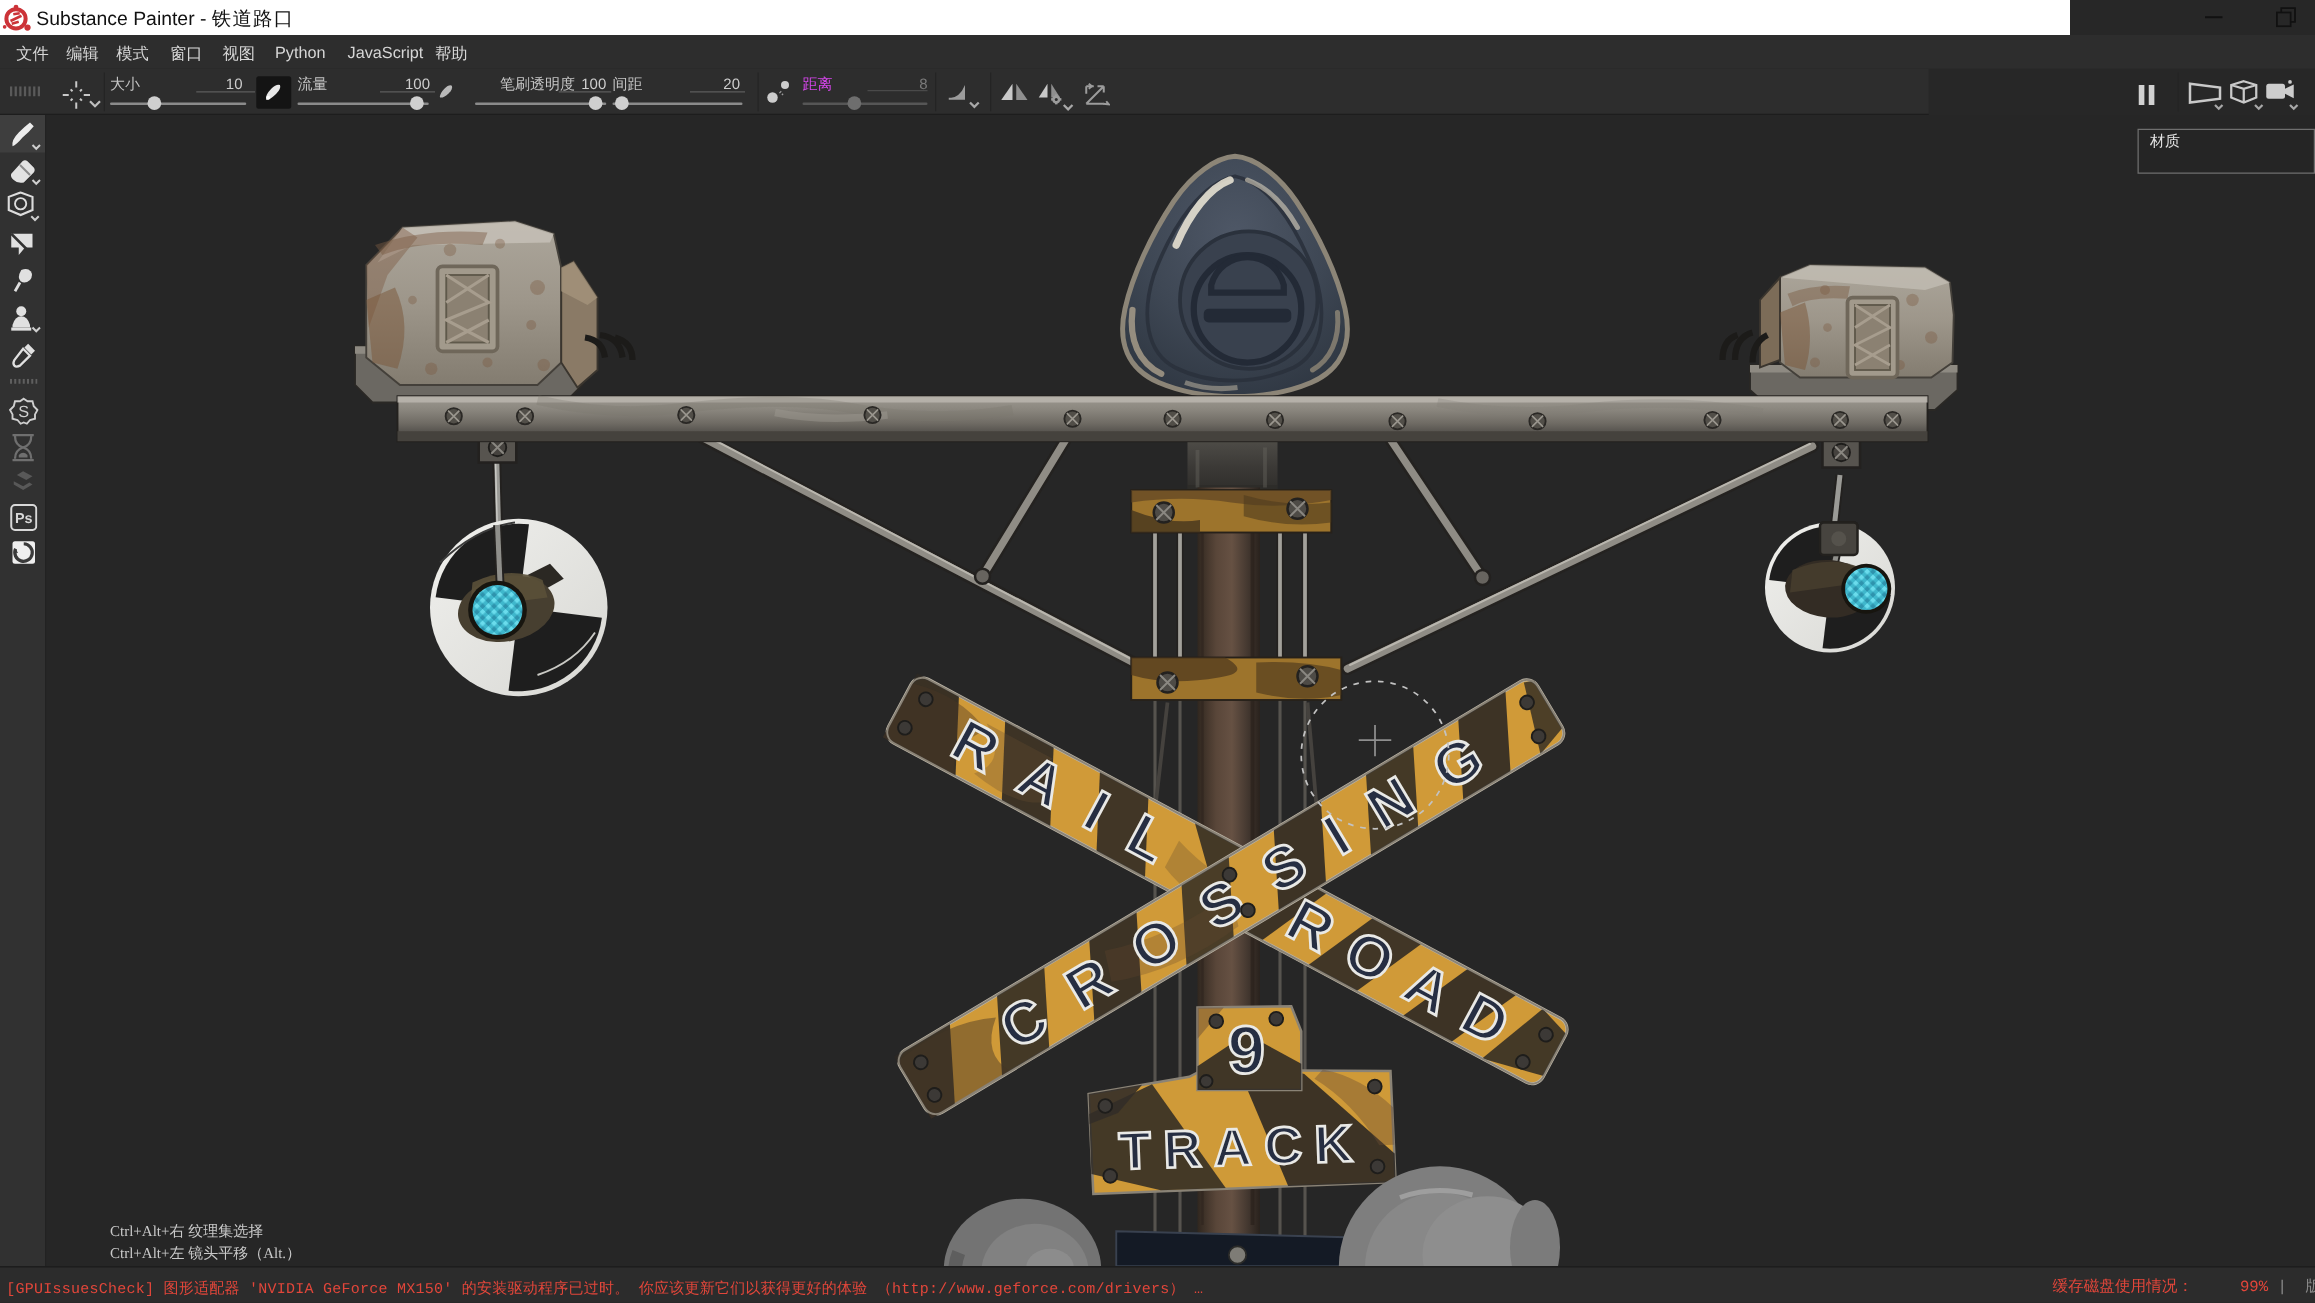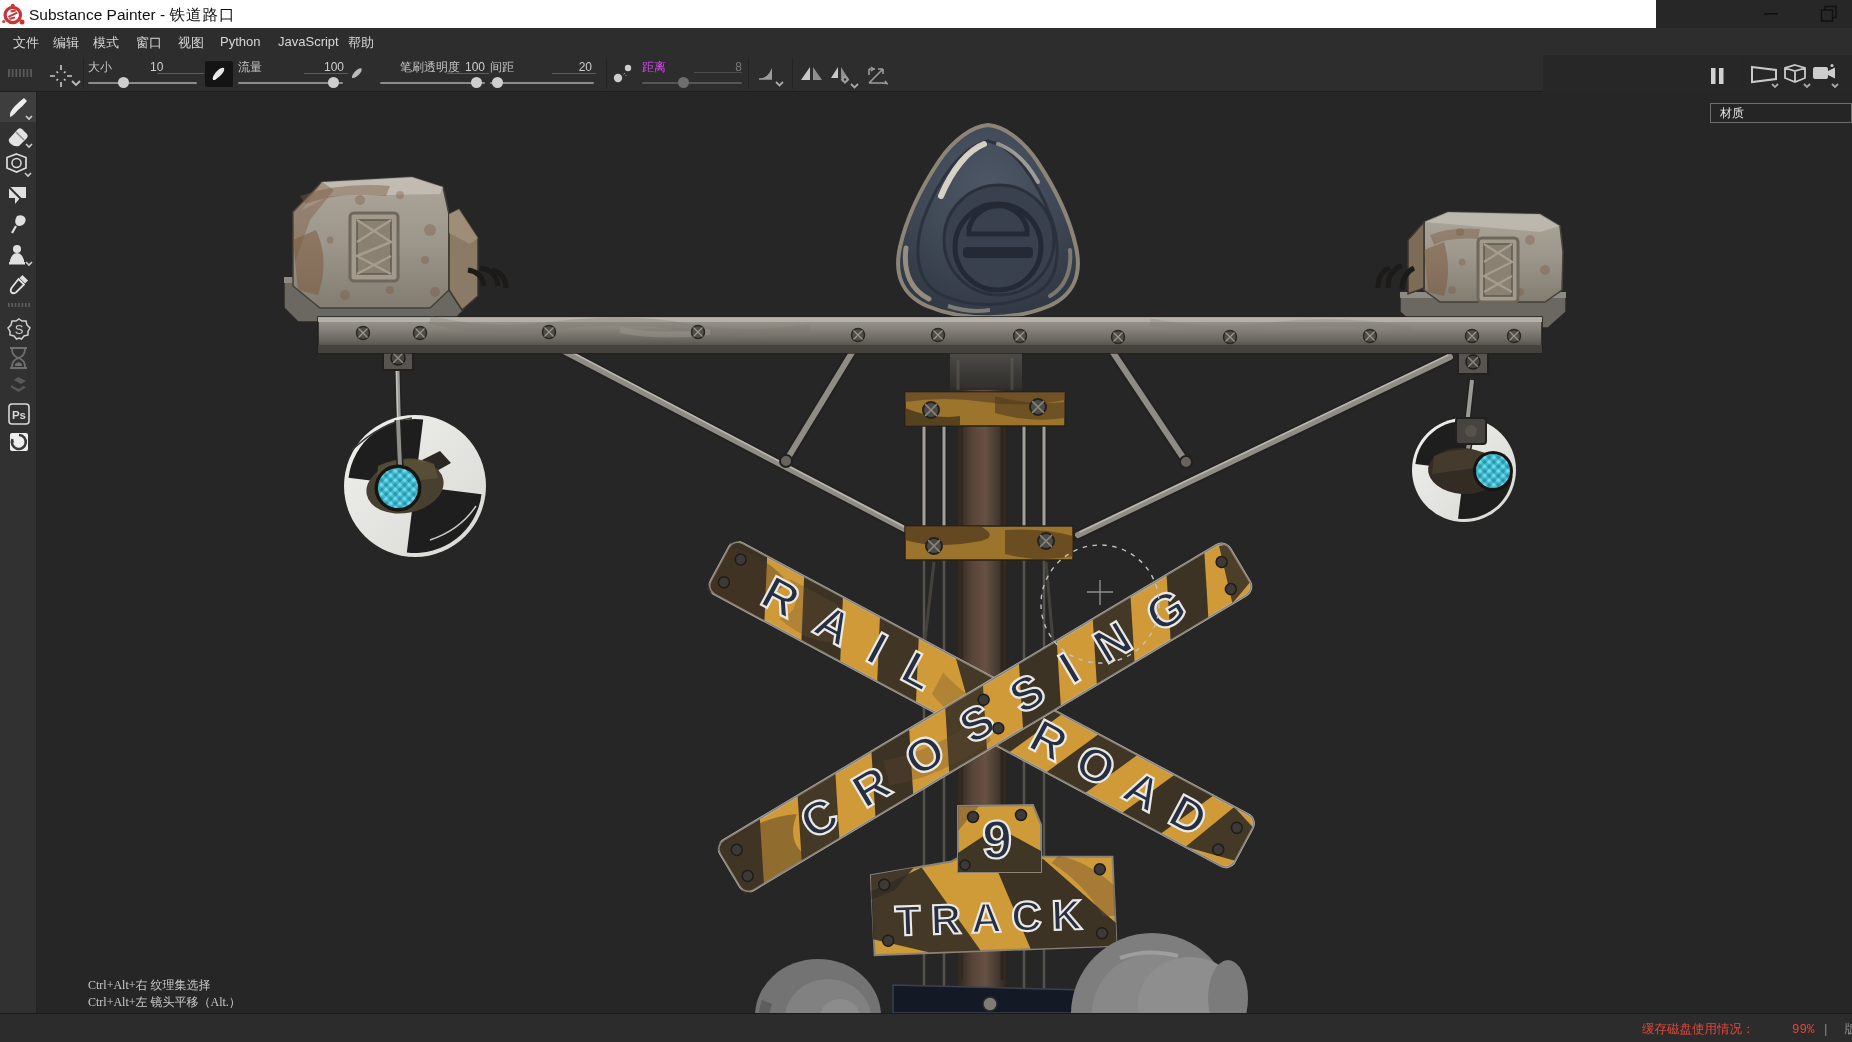--- a/index.html
+++ b/index.html
@@ -11,21 +11,21 @@
 #toolbar{position:absolute;left:0;top:55px;width:1543px;height:37px;background:#2d2d2d;border-bottom:1px solid #1d1d1d}
 .tlabel{position:absolute;font-size:12px;color:#c4c4c4}
 .tval{position:absolute;font-size:12px;color:#cecece}
 .tuline{position:absolute;height:1px;background:#5c5c5c}
 .track{position:absolute;height:2px;background:#8b8b8b;border-radius:1px}
 .thumb{position:absolute;width:11px;height:11px;border-radius:50%;background:#cfcfcf}
 .tsep{position:absolute;top:3px;width:1px;height:31px;background:#242424}
 #leftbar{position:absolute;left:0;top:92px;width:37px;height:921px;background:#313131;border-right:1px solid #222}
 #viewport{position:absolute;left:37px;top:92px;width:1815px;height:921px;background:#262626;overflow:hidden}
 #hints{position:absolute;left:51px;top:885px;font-family:Liberation Serif, serif;font-size:12px;line-height:17px;color:#c9c9c9;white-space:pre}
-#matbox{position:absolute;left:1673px;top:11px;width:142px;height:20px;border:1px solid #6f6f6f;background:#252525;color:#e2e2e2;font-size:12px;line-height:19px;padding-left:9px}
+#matbox{position:absolute;left:1673px;top:11px;width:142px;height:36px;border:1px solid #6f6f6f;background:#252525;color:#e2e2e2;font-size:12px;line-height:19px;padding-left:9px}
 #statusbar{position:absolute;left:0;top:1013px;width:1852px;height:29px;background:#2c2c2c;border-top:1px solid #1a1a1a}
 #staterr{position:absolute;left:5px;top:8px;font-family:"Liberation Mono",monospace;font-size:12px;color:#e2463a;letter-spacing:0.2px}
 #statr{position:absolute;right:-5px;top:7px;font-family:"Liberation Mono",monospace;font-size:12.5px;color:#e2463a}
 #statr .g{color:#8a8a8a}
 .ico{position:absolute}
 </style>
 </head>
 <body>
 <div id="titlebar">
   <svg class="ico" style="left:2px;top:3px" width="23" height="23" viewBox="0 0 23 23">
@@ -68,21 +68,21 @@
       </g>
     </svg>
   <svg class="ico" style="left:50px;top:6px" width="34" height="28" viewBox="0 0 34 28">
     <g stroke="#c9c9c9" stroke-width="1.6" fill="none">
       <path d="M11 4 v5 M11 21 v5 M0 15 h5 M17 15 h5 M8 12 l-1.5 -1.5 M14 12 l1.5 -1.5 M8 18 l-1.5 1.5 M14 18 l1.5 1.5"></path>
     </g>
     <path d="M22 20 l4 4 l4 -4" fill="none" stroke="#bdbdbd" stroke-width="1.8"></path>
   </svg>
   <div class="tsep" style="left:83px"></div>
   <div class="tlabel" style="left:88px;top:4px">大小</div>
-  <div class="tval" style="left:150px;top:5px;width:44px;text-align:left">10</div>
+  <div class="tval" style="left:150px;top:5px;width:44px;text-align:right">10</div>
   <div class="tuline" style="left:157px;top:18px;width:47px"></div>
   <div class="track" style="left:88px;top:27px;width:109px"></div>
   <div class="thumb" style="left:118px;top:22px"></div>
   <div style="position:absolute;left:205px;top:6px;width:28px;height:26px;background:#141414;border-radius:2px"></div>
   <svg class="ico" style="left:209px;top:9px" width="20" height="20" viewBox="0 0 20 20">
       <path d="M4 16 Q3 12 8 7 Q12 3 15 4 Q16 7 12 11 Q7 16 4 16 Z" fill="#e8e8e8"></path>
       <circle cx="5.5" cy="14.2" r="1.6" fill="#fff"></circle>
     </svg>
   <div class="tlabel" style="left:238px;top:4px">流量</div>
   <div class="tval" style="left:300px;top:5px;width:44px;text-align:right">100</div>
@@ -545,14 +545,15 @@
 <g id="selcircle" fill="none">
   <circle cx="1100" cy="604" r="59" stroke="#c2c2c2" stroke-width="1.4" stroke-dasharray="4.5 5.5"></circle>
   <path d="M1100 580 V605 M1087 592 H1113" stroke="#8f8f8f" stroke-width="1.4"></path>
 </g>
 </svg>
   <div id="hints">Ctrl+Alt+右 纹理集选择
 Ctrl+Alt+左 镜头平移（Alt.）</div>
   <div id="matbox">材质</div>
 </div>
 <div id="statusbar">
+  <div id="staterr">[GPUIssuesCheck] 图形适配器 'NVIDIA GeForce MX150' 的安装驱动程序已过时。 你应该更新它们以获得更好的体验 （http://www.geforce.com/drivers） …</div>
   <div id="statr">缓存磁盘使用情况：&nbsp;&nbsp;&nbsp;&nbsp;&nbsp;99%<span class="g">&nbsp;|&nbsp;&nbsp;版</span></div>
 </div>
 
 </body></html>

